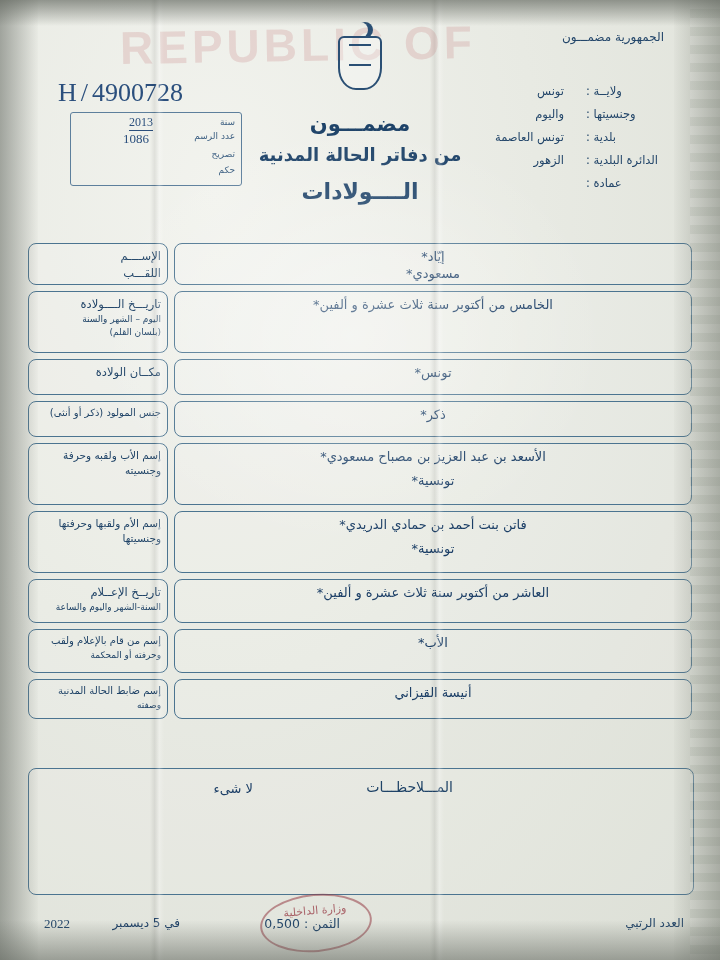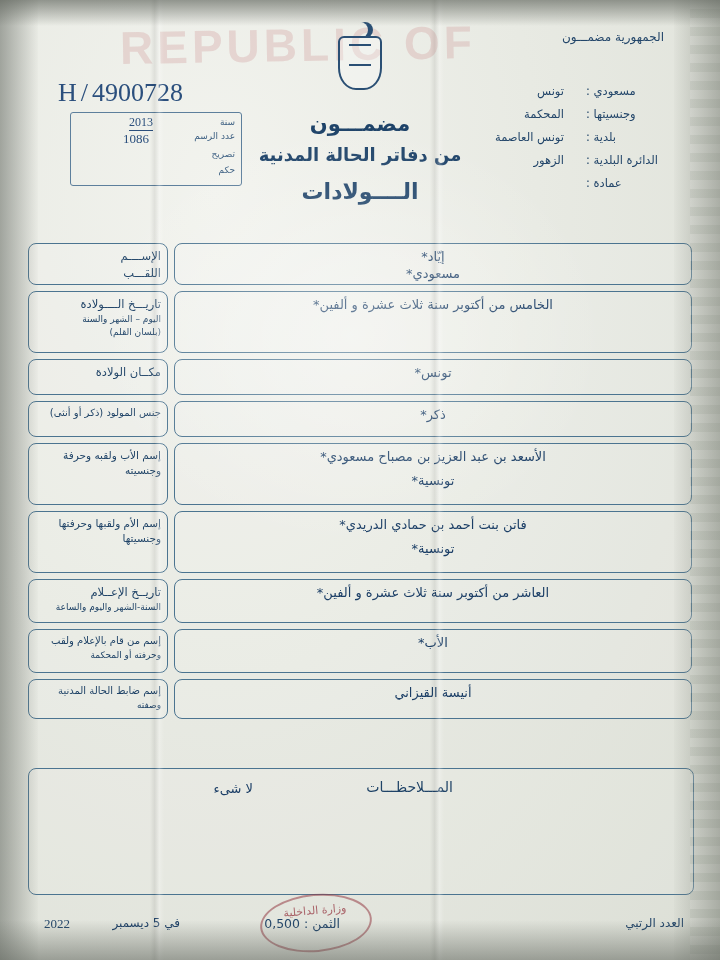--- a/index.html
+++ b/index.html
@@ -347,26 +347,26 @@
     <div class="lbl l1">سنة</div>
     <div class="lbl l2">عدد الرسم</div>
     <div class="lbl l3">تصريح</div>
     <div class="lbl l4">حكم</div>
     <div class="v1">2013</div>
     <div class="v2">1086</div>
   </div>
 
   <div class="admin">
     <div class="row">
-      <div class="lbl">مسعودي :</div>
+      <div class="lbl">ولايــة :</div>
       <div class="val">تونس</div>
     </div>
     <div class="row">
       <div class="lbl">وجنسيتها :</div>
-      <div class="val">المحكمة</div>
+      <div class="val">واليوم</div>
     </div>
     <div class="row">
       <div class="lbl">بلدية :</div>
       <div class="val">تونس العاصمة</div>
     </div>
     <div class="row">
       <div class="lbl">الدائرة البلدية :</div>
       <div class="val">الزهور</div>
     </div>
     <div class="row">

